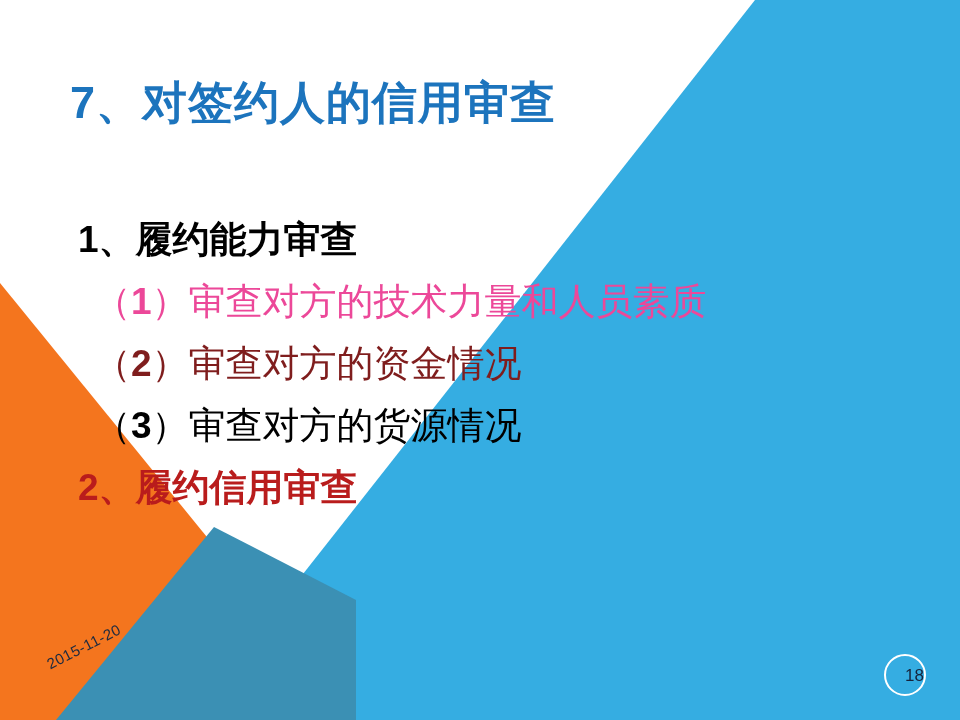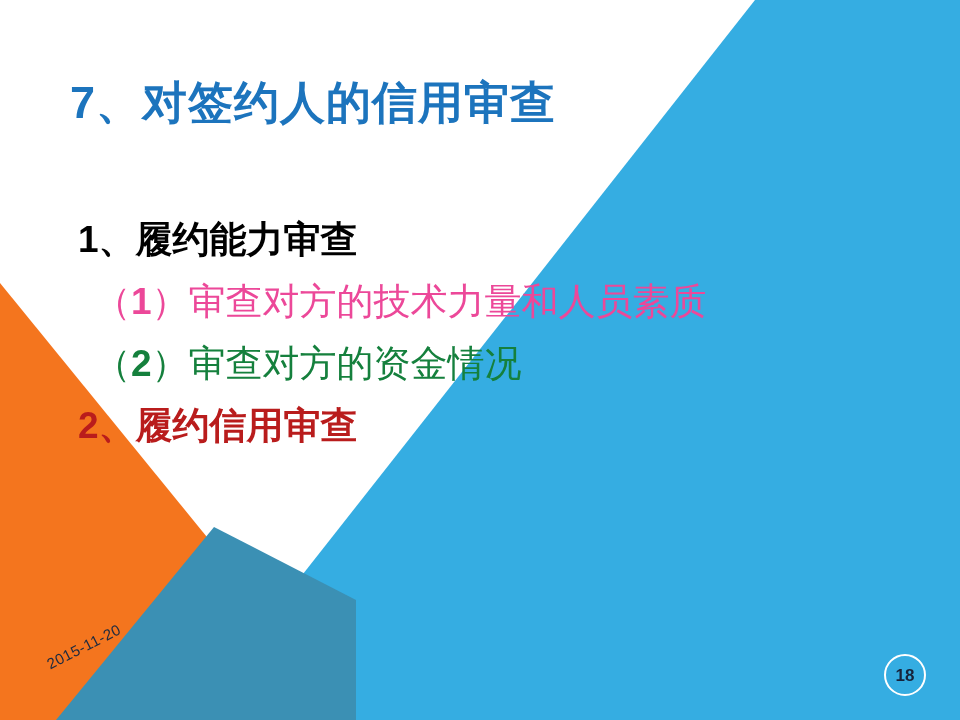--- a/index.html
+++ b/index.html
@@ -92,22 +92,21 @@
     position: absolute;
     left: 884px;
     top: 654px;
     width: 42px;
     height: 42px;
     border: 2px solid #ffffff;
     border-radius: 50%;
     box-sizing: border-box;
     display: flex;
     align-items: center;
-    justify-content: center;
-    font-weight: bold;
+    justify-content: flex-end;
   }
   .page-badge span {
     font-family: "Liberation Sans", "DejaVu Sans", sans-serif;
     font-size: 17px;
     color: #16233b;
     line-height: 1;
   }
 </style>
 </head>
 <body>
@@ -122,21 +121,22 @@
 
     <polygon points="188,720 356,720 356,600" fill="#3B90B4"></polygon>
     <polygon points="56,720 356,720 356,600 214,527" fill="#3B90B4"></polygon>
   </svg>
 
   <div class="title" style="color: rgb(28, 116, 189);">7、对签约人的信用审查</div>
 
   <div class="body-block">
     <div class="body-line lvl1" style="color: rgb(0, 0, 0);"><span class="num">1</span>、履约能力审查</div>
     <div class="body-line lvl2" style="color: #ec4899;">（<span class="num">1</span>）审查对方的技术力量和人员素质</div>
-    <div class="body-line lvl2" style="color: #15803d;">（<span class="num">2</span>）审查对方的资金情况</div>
+    <div class="body-line lvl2" style="color: #7f1d1d;">（<span class="num">2</span>）审查对方的资金情况</div>
+    <div class="body-line lvl2" style="color: rgb(0, 0, 0);">（<span class="num">3</span>）审查对方的货源情况</div>
     <div class="body-line lvl1" style="color: #b91c1c;"><span class="num">2</span>、履约信用审查</div>
   </div>
 
   <div class="footer-date" style="color: rgb(27, 42, 64);">2015-11-20</div>
 
   <div class="page-badge" style="border-color: rgb(255, 255, 255);">
     <span style="color: rgb(22, 35, 59);">18</span>
   </div>
 
 </div>

